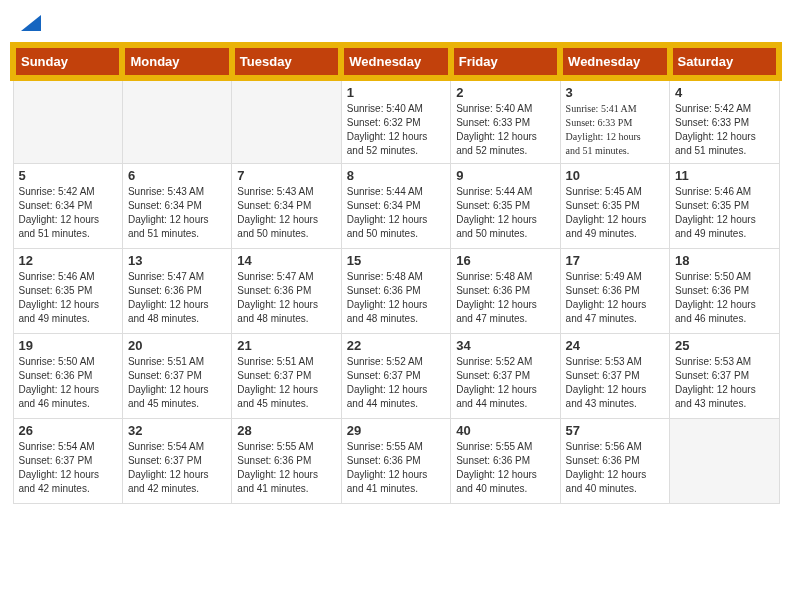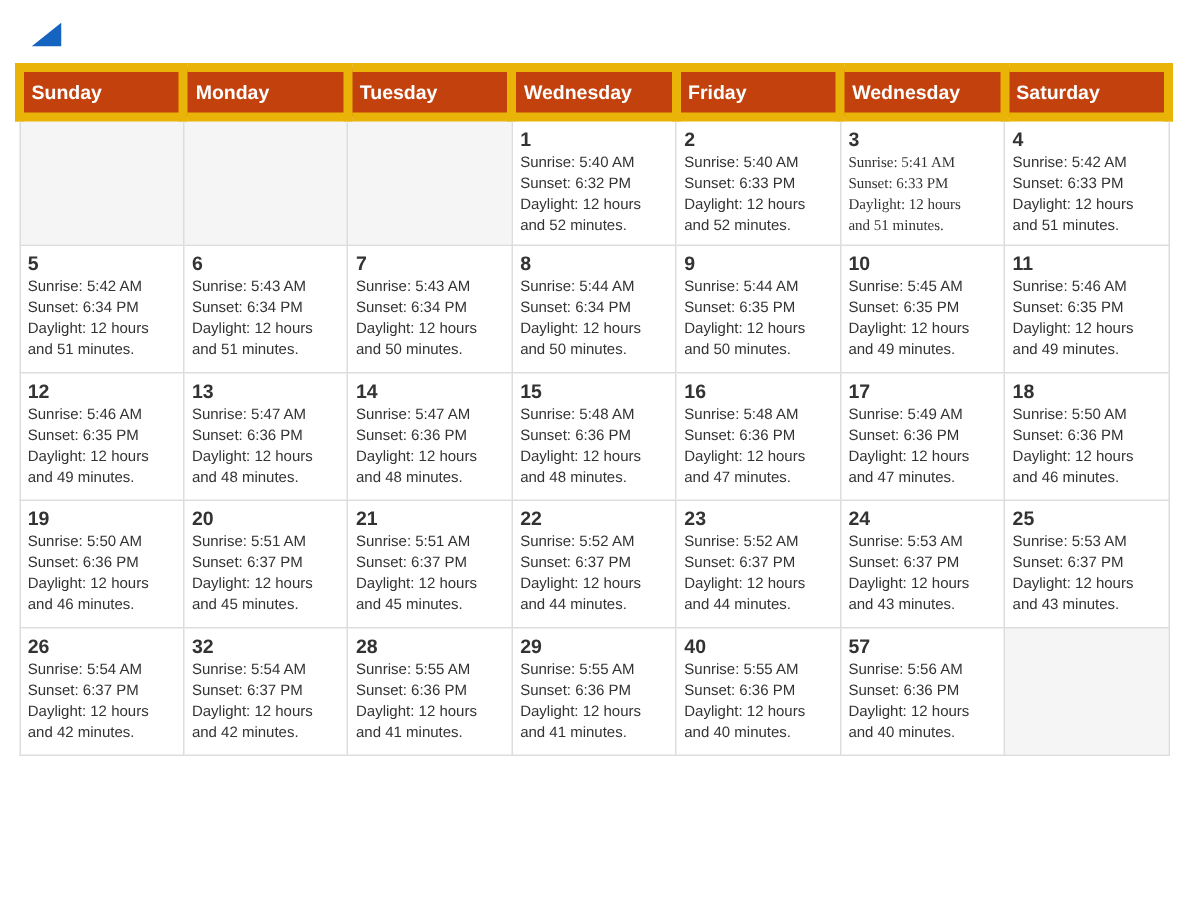--- a/index.html
+++ b/index.html
@@ -264,21 +264,21 @@
 and 45 minutes.</div>
         </td>
         <td>
           <div class="day-num">22</div>
           <div class="day-info" style="white-space: pre-line;">Sunrise: 5:52 AM
 Sunset: 6:37 PM
 Daylight: 12 hours
 and 44 minutes.</div>
         </td>
         <td>
-          <div class="day-num">23</div>
+          <div class="day-num">34</div>
           <div class="day-info" style="white-space: pre-line;">Sunrise: 5:52 AM
 Sunset: 6:37 PM
 Daylight: 12 hours
 and 44 minutes.</div>
         </td>
         <td>
           <div class="day-num">24</div>
           <div class="day-info" style="white-space: pre-line;">Sunrise: 5:53 AM
 Sunset: 6:37 PM
 Daylight: 12 hours

